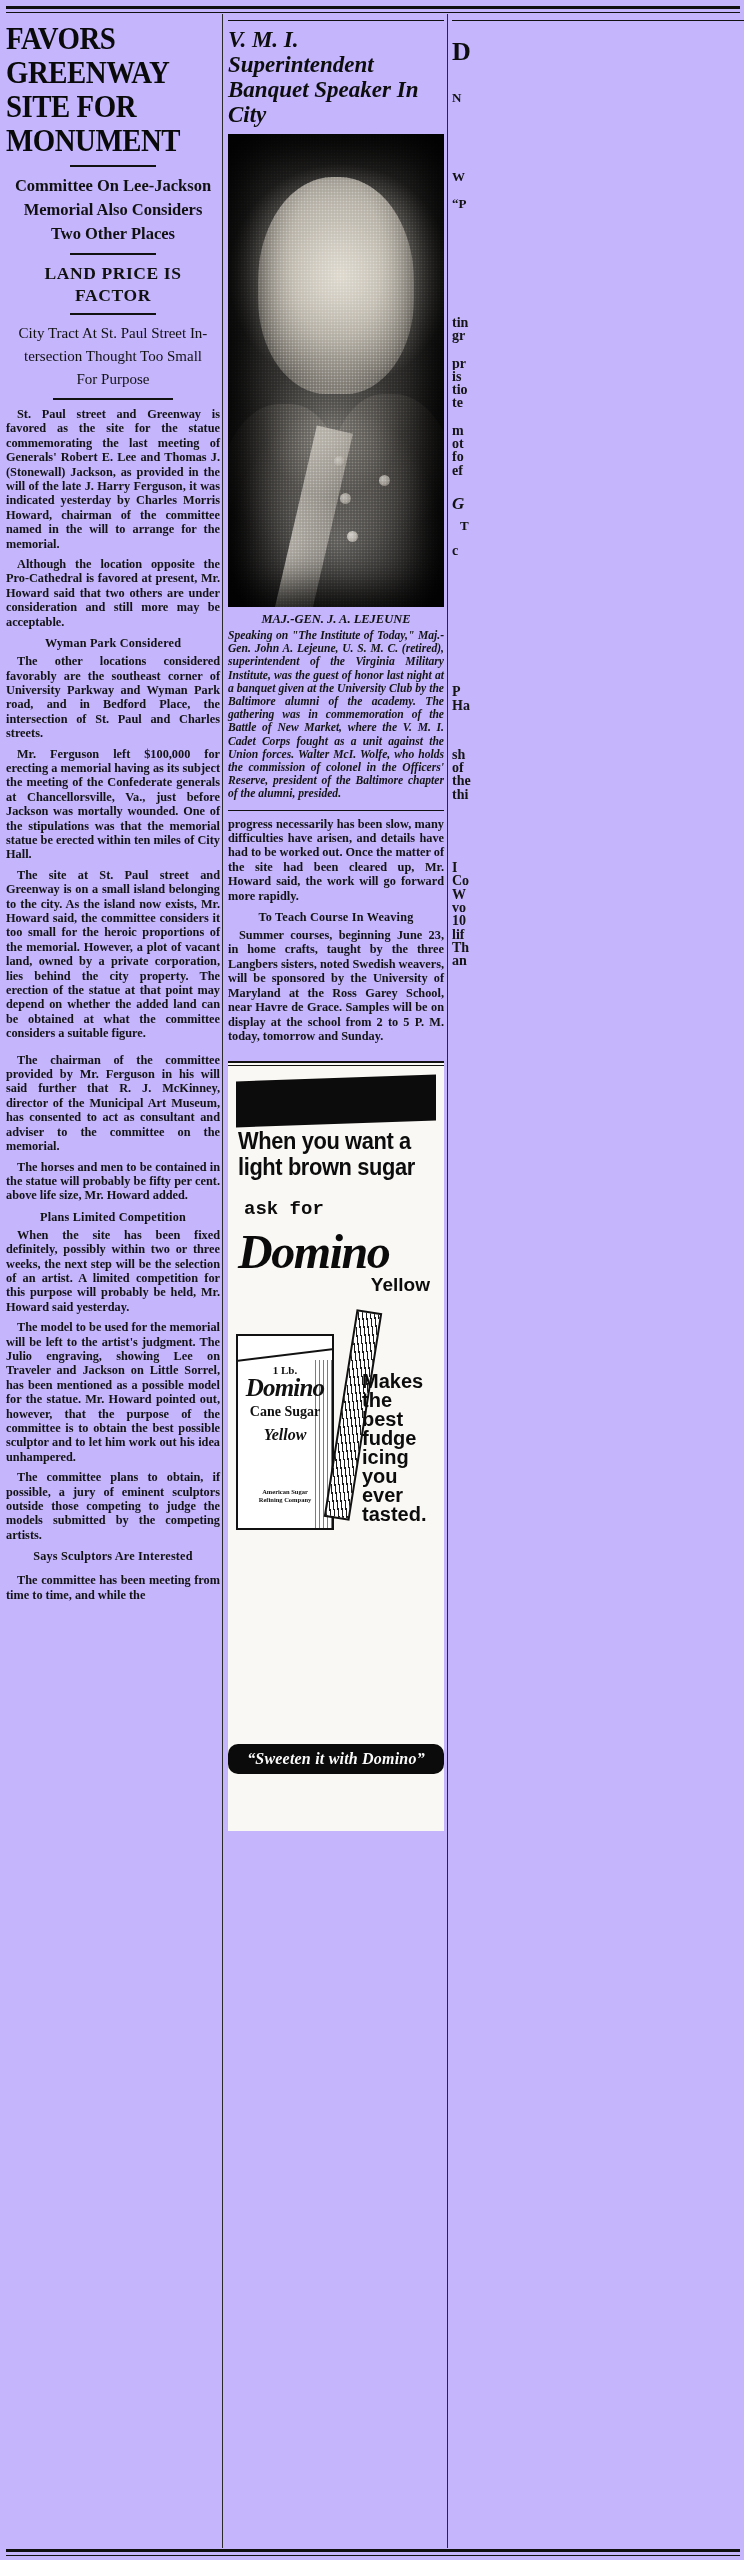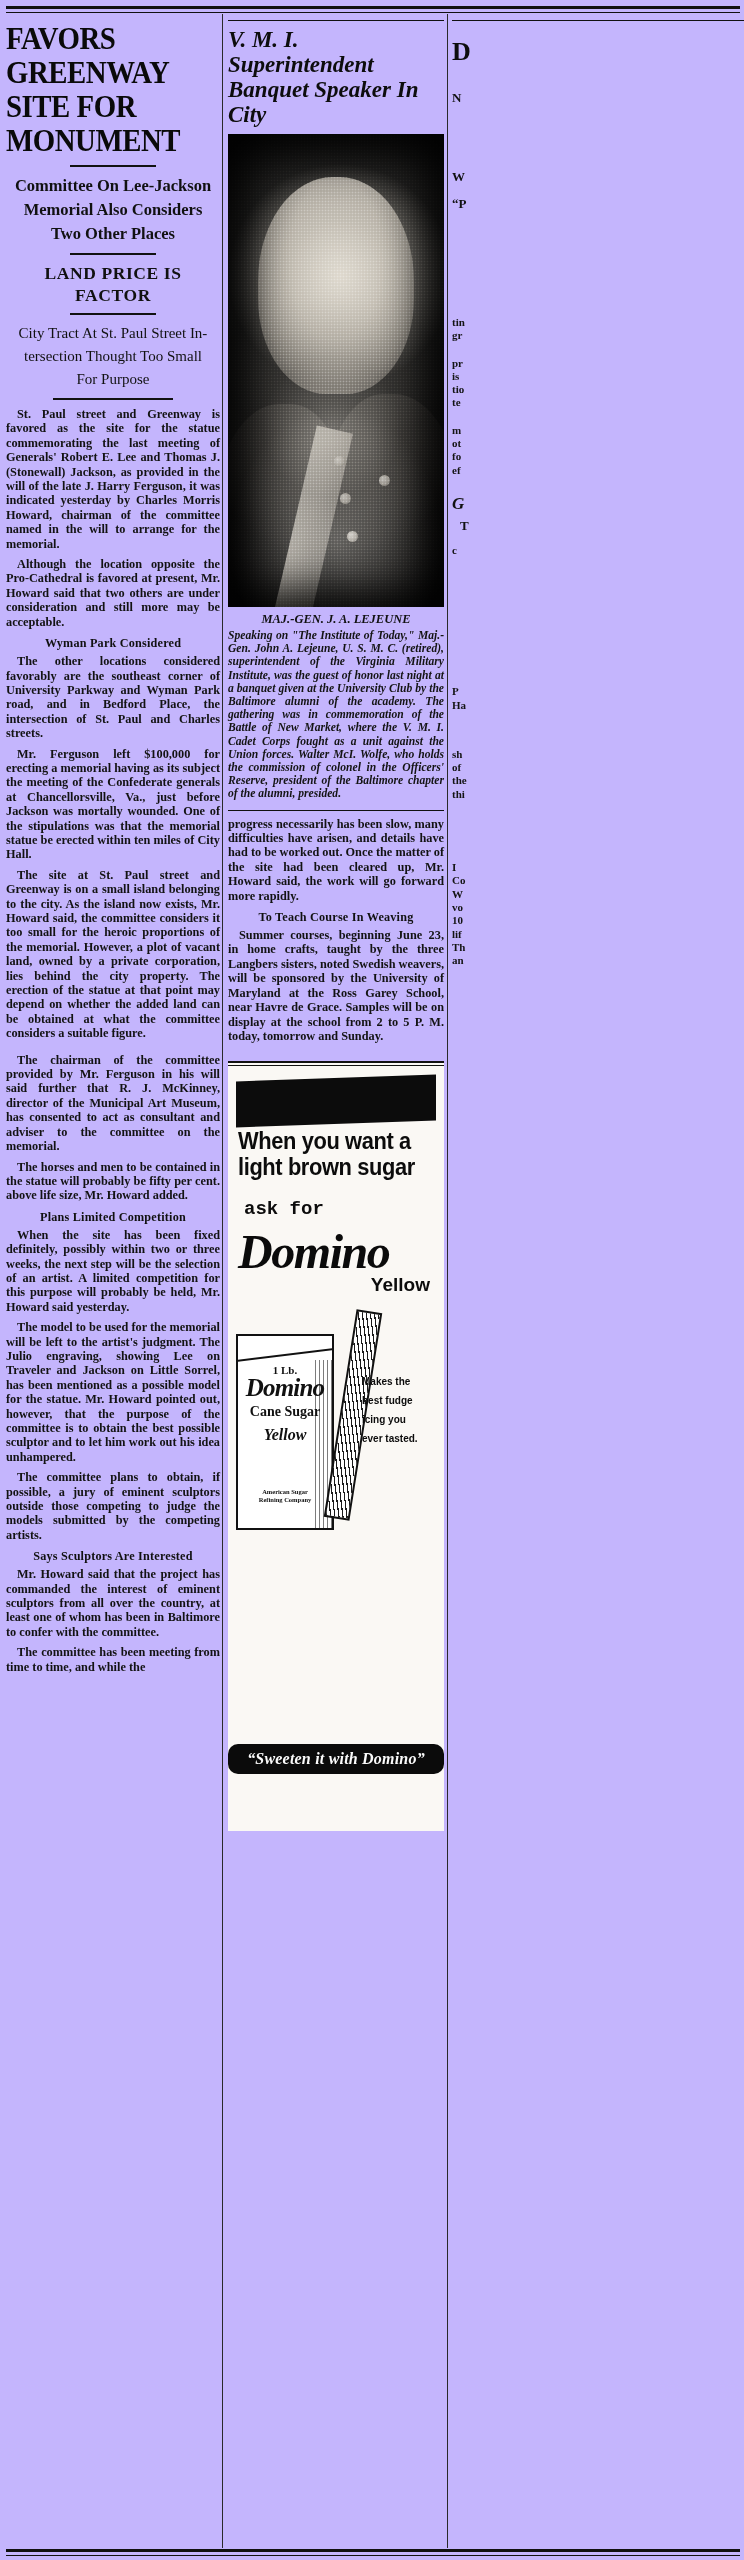--- a/index.html
+++ b/index.html
@@ -276,21 +276,21 @@
     font-weight: bold;
     font-size: 19px;
     line-height: 22px;
     color: #0c0c0c;
     text-align: right;
     margin: -4px 6px 0 0;
   }
   .ad-right-copy {
     font-family: "Liberation Sans", sans-serif;
     font-weight: bold;
-    font-size: 10px;
+    font-size: 20px;
     line-height: 19px;
     color: #0c0c0c;
   }
   .ad-footer {
     background: #0b0b0b;
     color: #fbfbfb;
     font-style: italic;
     font-weight: bold;
     font-size: 16px;
     line-height: 30px;
@@ -343,21 +343,21 @@
     height: 210px;
     background: repeating-linear-gradient(74deg, #1a1a1a 0 1.2px, #ffffff 1.2px 4px);
     border: 2px solid #111;
     transform: rotate(9deg);
     box-sizing: border-box;
   }
 
   
   .rc-body p {
     margin: 0;
-    font-size: 11px;
+    font-size: 14px;
     line-height: 13.3px;
     font-weight: bold;
     color: #141414;
     text-align: left;
     white-space: nowrap;
     overflow: hidden;
   }
   .rc-hl {
     font-weight: bold;
     font-size: 26px;
@@ -450,21 +450,20 @@
       <div class="subhead">Plans Limited Competition</div>
 
       <p class="indent">When the site has been fixed definitely, possibly within two or three weeks, the next step will be the selection of an artist. A limited competition for this purpose will probably be held, Mr. Howard said yesterday.</p>
       <div class="gap"></div>
       <p class="indent">The model to be used for the memorial will be left to the artist's judgment. The Julio engraving, showing Lee on Traveler and Jackson on Little Sorrel, has been mentioned as a possible model for the statue. Mr. Howard pointed out, however, that the purpose of the committee is to obtain the best possible sculptor and to let him work out his idea unhampered.</p>
       <div class="gap"></div>
       <p class="indent">The committee plans to obtain, if possible, a jury of eminent sculptors outside those competing to judge the models submitted by the competing artists.</p>
 
       <div class="subhead">Says Sculptors Are Interested</div>
 
-      <p class="indent">Mr. Howard said that the project has commanded the interest of eminent sculptors from all over the country, at least one of whom has been in Baltimore to confer with the committee.</p>
       <div class="gap"></div>
       <p class="indent">The committee has been meeting from time to time, and while the</p>
     </div>
   </div>
 
   <div class="col" id="col-mid" style="top:20px; height:2530px;">
 
     <div class="rule-thin" style="margin-bottom:6px;"></div>
 
     <div class="mid-hl">V. M. I. Superintendent</div>

